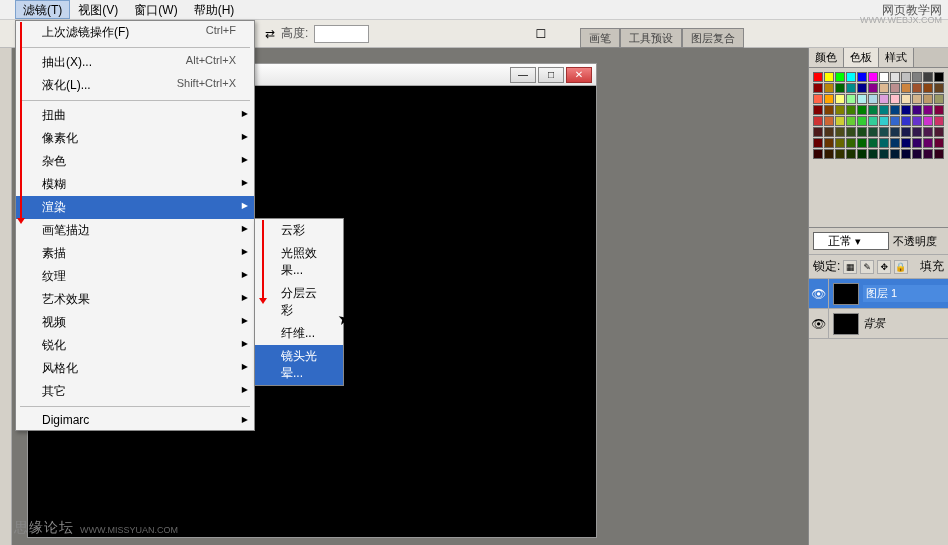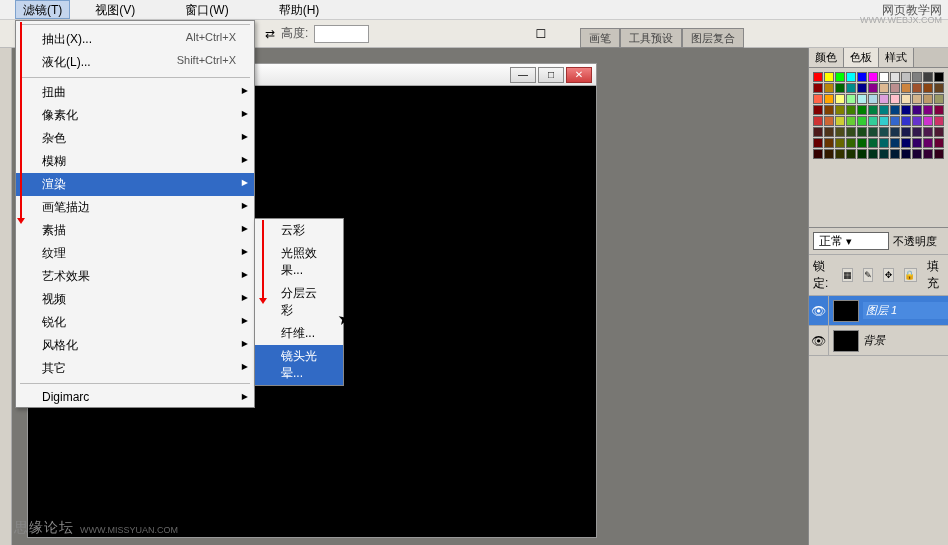--- a/index.html
+++ b/index.html
@@ -1,19 +1,19 @@
 <!DOCTYPE html>
 <html><head>
 <meta charset="utf-8">
 <style>
 * { margin: 0; padding: 0; box-sizing: border-box; font-family: "Microsoft YaHei", SimSun, sans-serif; font-size: 12px; }
 body { width: 948px; height: 545px; background: #d4d0c8; overflow: hidden; position: relative; }
 
 .menubar { height: 20px; background: #f0f0f0; border-bottom: 1px solid #ccc; display: flex; padding-left: 15px; }
-.menubar-item { padding: 2px 25px; cursor: pointer; }
+.menubar-item { padding: 2px 8px; cursor: pointer; }
 .menubar-item.open { background: #c4d5ed; border: 1px solid #7da2ce; padding: 1px 7px; }
 
 .toolbar { height: 28px; background: #ebe9e3; border-bottom: 1px solid #bbb; display: flex; align-items: center; padding-left: 265px; gap: 6px; }
 .toolbar-label { color: #555; }
 .toolbar-input { width: 55px; height: 18px; background: #fff; border: 1px solid #999; }
 
 .main-area { position: absolute; top: 48px; left: 0; right: 0; bottom: 0; display: flex; }
 .left-strip { width: 12px; background: #d4d0c8; border-right: 1px solid #aaa; }
 .canvas-zone { flex: 1; background: #787773; position: relative; }
 
@@ -27,30 +27,30 @@
 .panel-tab { padding: 2px 6px; background: #d8d4cc; border-right: 1px solid #888; font-size: 11px; }
 .panel-tab.active { background: #e8e4dc; }
 
 .swatches { background: #d4d0c8; padding: 4px; height: 134px; }
 .swatch-grid { display: grid; grid-template-columns: repeat(12, 10px); gap: 1px; }
 .swatch { width: 10px; height: 10px; border: 1px solid #666; }
 
 .layers-panel { flex: 1; background: #d4d0c8; border-top: 1px solid #888; margin-top: 25px; }
 .layers-header { display: flex; border-bottom: 1px solid #888; }
 .layers-controls { padding: 4px; display: flex; gap: 4px; align-items: center; border-bottom: 1px solid #aaa; }
-.blend-select { width: 76px; height: 18px; background: #fff; border: 1px solid #666; font-size: 11px; padding-left: 5px; }
+.blend-select { width: 76px; height: 18px; background: #fff; border: 1px solid #666; font-size: 11px; padding-left: 14px; }
 .opacity-label { font-size: 11px; }
-.lock-row { padding: 3px 4px; display: flex; gap: 10px; align-items: center; border-bottom: 1px solid #aaa; font-size: 11px; }
+.lock-row { padding: 3px 4px; display: flex; gap: 3px; align-items: center; border-bottom: 1px solid #aaa; font-size: 11px; }
 .lock-icon { width: 14px; height: 14px; border: 1px solid #aaa; background: #e0ddd5; display: inline-flex; align-items: center; justify-content: center; font-size: 9px; }
 
 .layer-row { display: flex; align-items: center; height: 30px; border-bottom: 1px solid #aaa; }
 .layer-row.selected { background: #3d7dd6; color: #fff; }
 .layer-eye { width: 20px; text-align: center; border-right: 1px solid #aaa; height: 100%; display: flex; align-items: center; justify-content: center; }
 .layer-thumb { width: 26px; height: 22px; background: #000; border: 1px solid #888; margin: 0 4px; }
-.layer-name { font-size: 11px; flex: 1; font-style: italic; }
+.layer-name { font-size: 11px; flex: 1; }
 .layer-row.selected .layer-name { background: #4a8ae0; padding: 1px 3px; }
 
 .menu-dropdown { position: absolute; top: 20px; left: 15px; width: 240px; background: #f4f4f4; border: 1px solid #888; box-shadow: 2px 2px 4px rgba(0,0,0,0.3); z-index: 100; }
 .menu-item { display: flex; justify-content: space-between; padding: 3px 18px 3px 26px; cursor: pointer; position: relative; }
 .menu-item:hover, .menu-item.hl { background: #316ac5; color: #fff; }
 .menu-sep { height: 1px; background: #bbb; margin: 3px 4px; }
 .menu-arrow::after { content: "▶"; font-size: 8px; position: absolute; right: 6px; top: 5px; }
 .menu-shortcut { color: #555; font-size: 11px; }
 
 .submenu { position: absolute; top: 218px; left: 254px; width: 90px; background: #f4f4f4; border: 1px solid #888; box-shadow: 2px 2px 4px rgba(0,0,0,0.3); z-index: 101; }
@@ -231,20 +231,24 @@
       <div class="layer-row">
         <div class="layer-eye">👁</div>
         <div class="layer-thumb"></div>
         <div class="layer-name" style="font-style:italic">背景</div>
       </div>
     </div>
   </div>
 </div>
 
 <div class="menu-dropdown">
+  <div class="menu-item">
+      <span>上次滤镜操作(F)</span>
+      <span class="menu-shortcut">Ctrl+F</span>
+    </div>
   <div class="menu-sep"></div>
   <div class="menu-item">
       <span>抽出(X)...</span>
       <span class="menu-shortcut">Alt+Ctrl+X</span>
     </div>
   <div class="menu-item">
       <span>液化(L)...</span>
       <span class="menu-shortcut">Shift+Ctrl+X</span>
     </div>
   <div class="menu-sep"></div>

